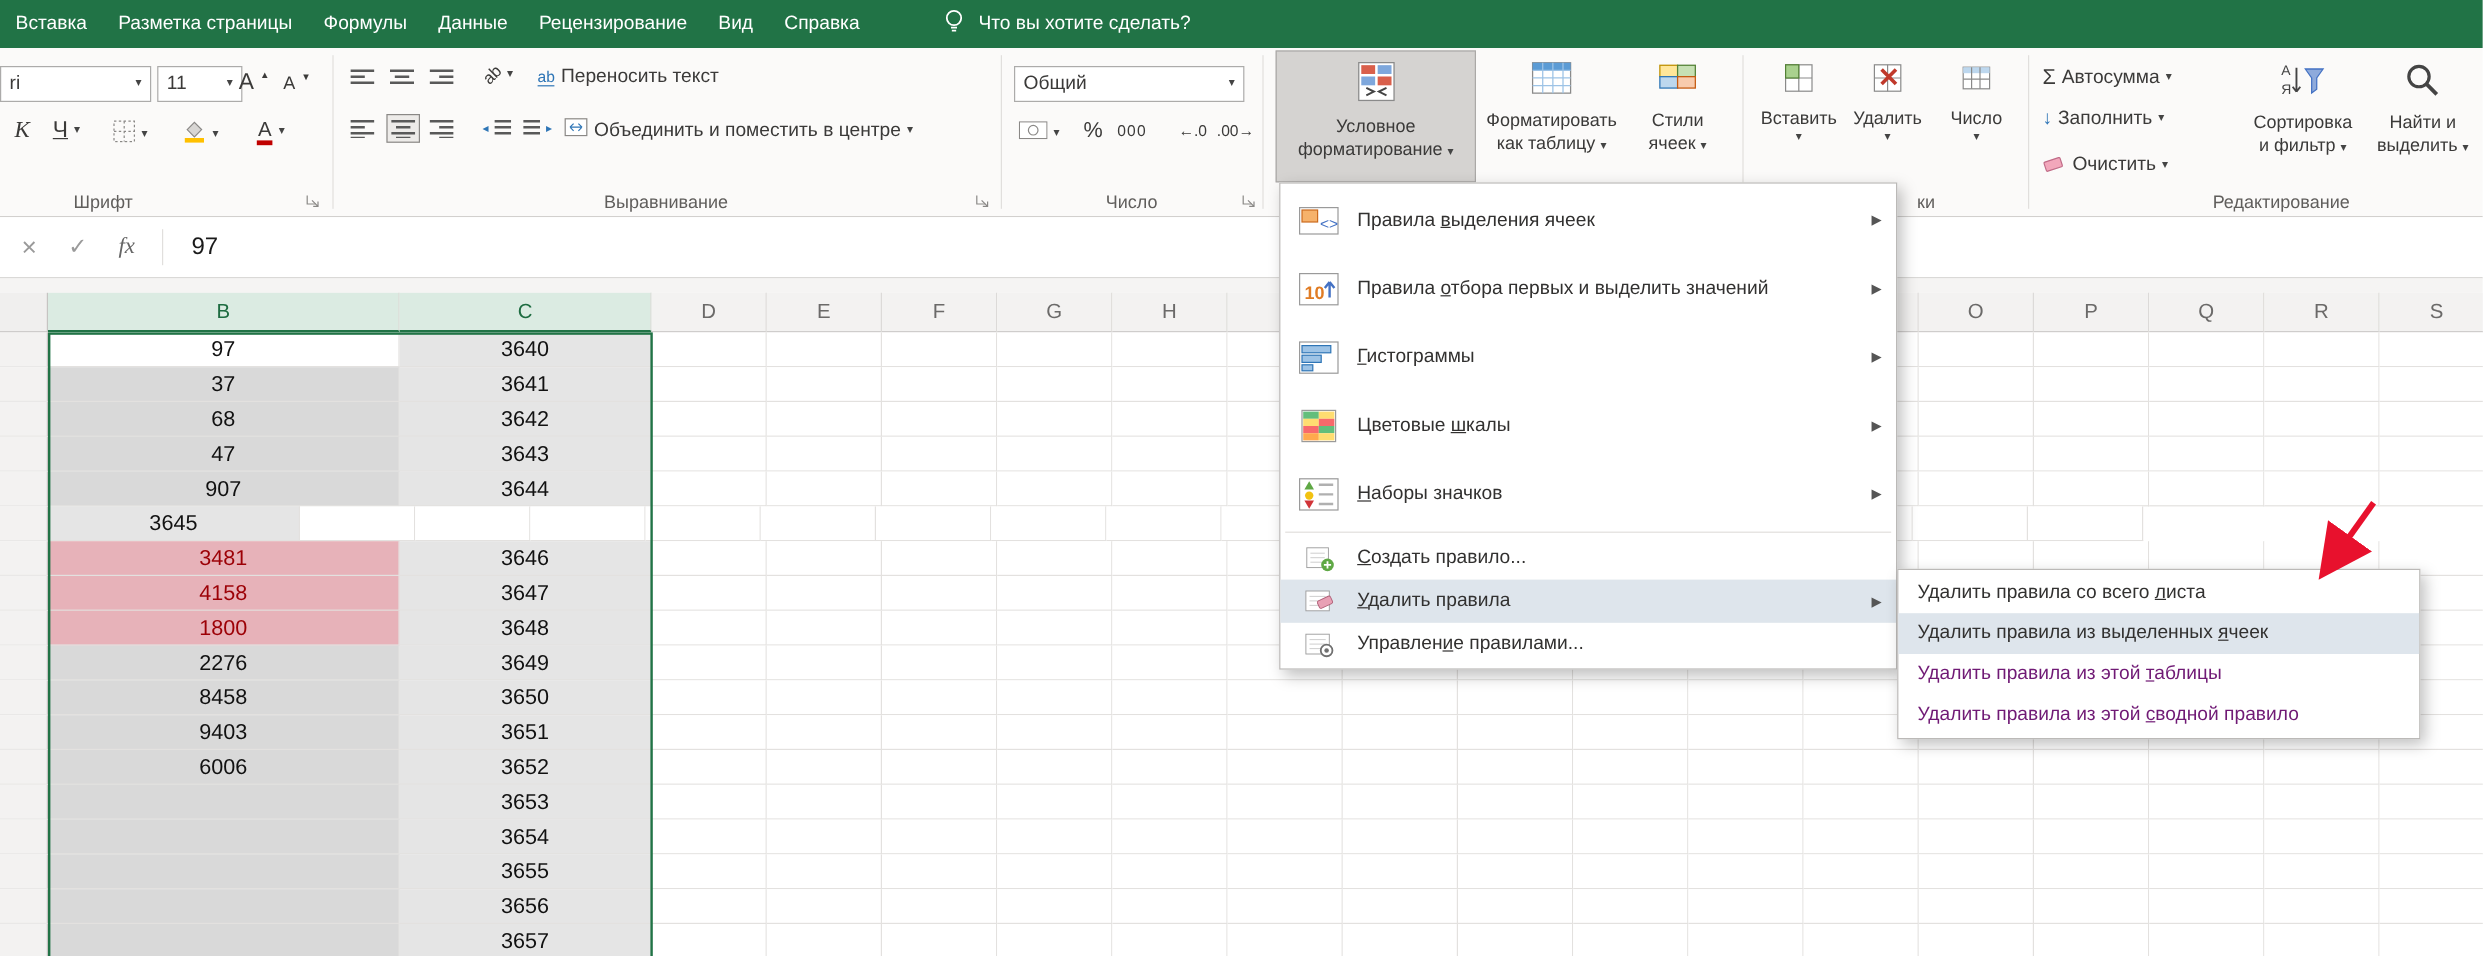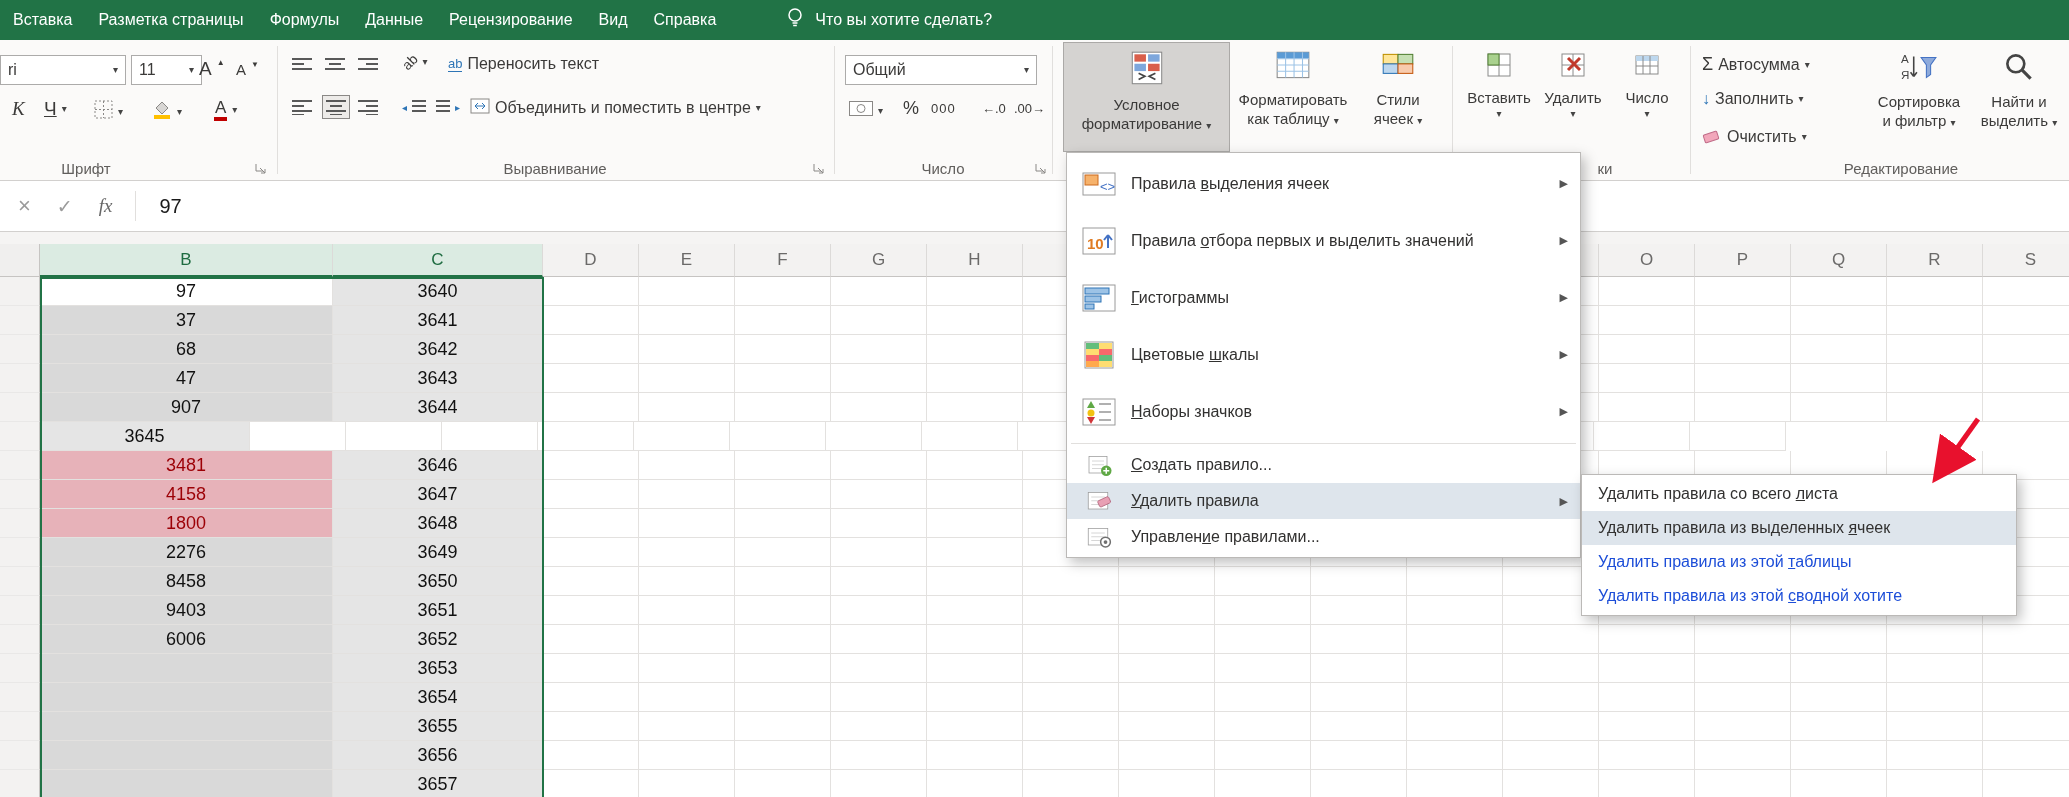--- a/index.html
+++ b/index.html
@@ -66,21 +66,21 @@
   .m-item.small .ic{height:28px}
   .m-item .ic svg{width:36px;height:36px}
   .m-item.small .ic svg{width:27px;height:27px}
   .m-item .arw{margin-left:auto;font-size:11px;color:#555}
   .m-sep{height:1px;background:#E1DFDD;margin:3px 4px}
   .accel{text-decoration:underline}
   .submenu{position:absolute;left:1581px;top:474px;width:436px;background:#fff;border:1px solid #BBB9B7;
            box-shadow:4px 5px 12px rgba(0,0,0,.25);padding:2px 0;z-index:25}
   .s-item{display:flex;align-items:center;height:34px;padding:0 16px;font-size:16px;color:#323130}
   .s-item.hl{background:var(--menu-highlight,#DEE5EC)}
-  .s-item.dis{color:#1d4ed8}
+  .s-item.dis{color:#701a75}
 
   .arrow-overlay{position:absolute;left:1890px;top:403px;z-index:30;pointer-events:none}
 </style>
 </head>
 <body>
 
 <div class="app">
 
   <div class="tabbar">
     <div class="tab">Вставка</div>
@@ -910,21 +910,21 @@
       <div class="s-item">
         <span><span>Удалить правила со всего </span><span class="accel">л</span><span>иста</span></span>
       </div>
       <div class="s-item hl">
         <span><span>Удалить правила из выделенных </span><span class="accel">я</span><span>чеек</span></span>
       </div>
       <div class="s-item dis">
         <span><span>Удалить правила из этой </span><span class="accel">т</span><span>аблицы</span></span>
       </div>
       <div class="s-item dis">
-        <span><span>Удалить правила из этой </span><span class="accel">с</span><span>водной хотите</span></span>
+        <span><span>Удалить правила из этой </span><span class="accel">с</span><span>водной правило</span></span>
       </div>
     </div>
 
   <svg class="arrow-overlay" width="130" height="95">
     <defs>
       <marker id="ah" markerWidth="10" markerHeight="10" refX="7" refY="4.5" orient="auto">
         <path d="M0,0 L9,4.5 L0,9 z" style="fill:var(--annotation-arrow,#E8112D)"></path>
       </marker>
     </defs>
     <line x1="88" y1="16" x2="48" y2="72" style="stroke:var(--annotation-arrow,#E8112D)" stroke-width="5" marker-end="url(#ah)"></line>

